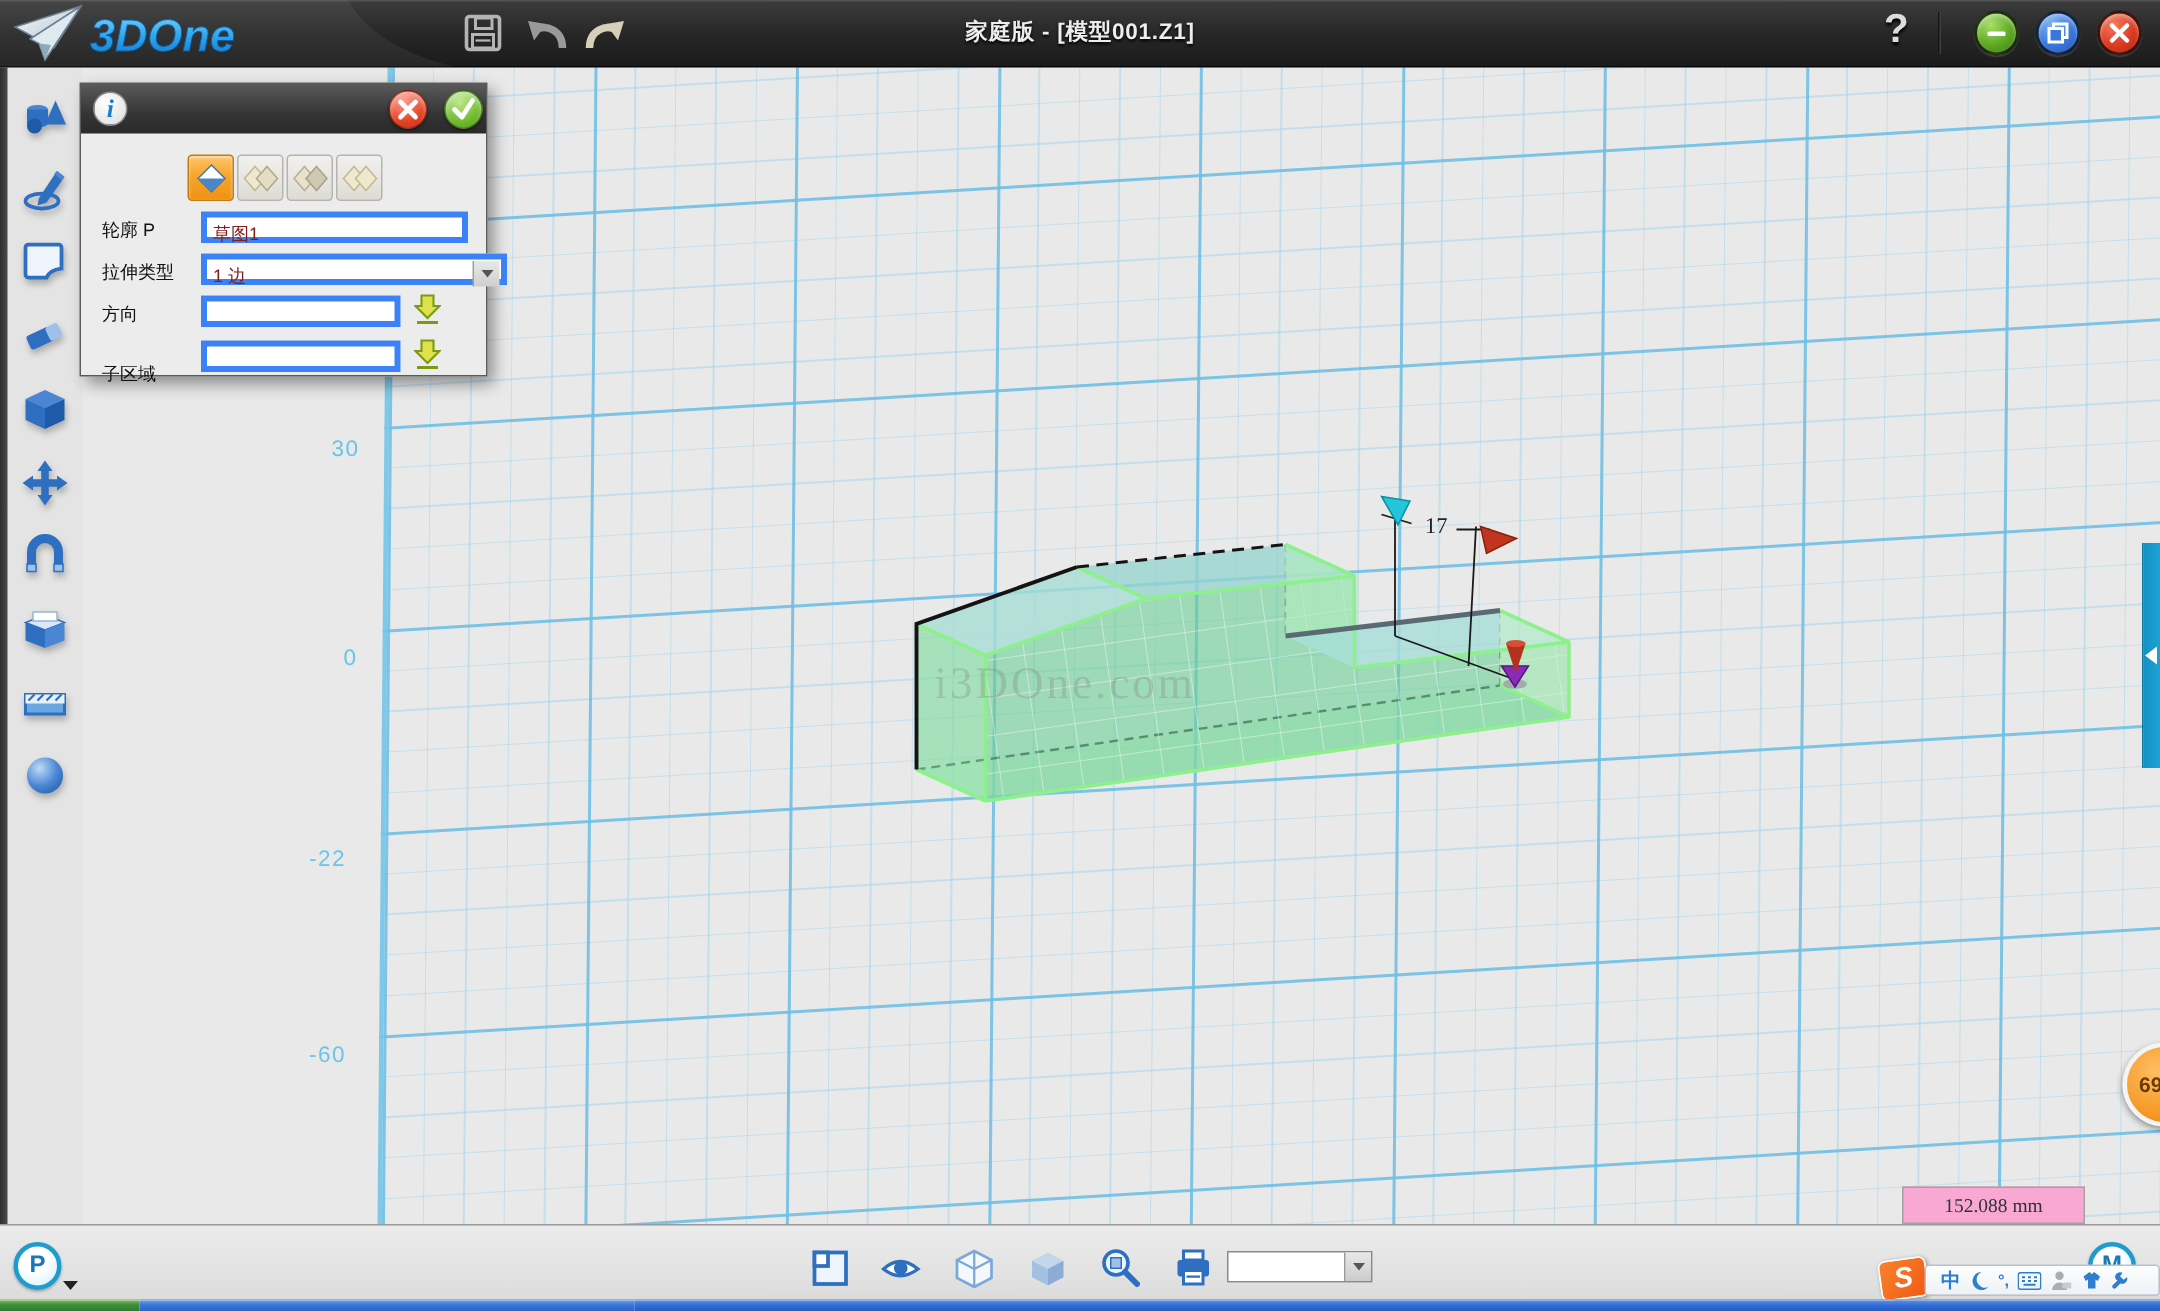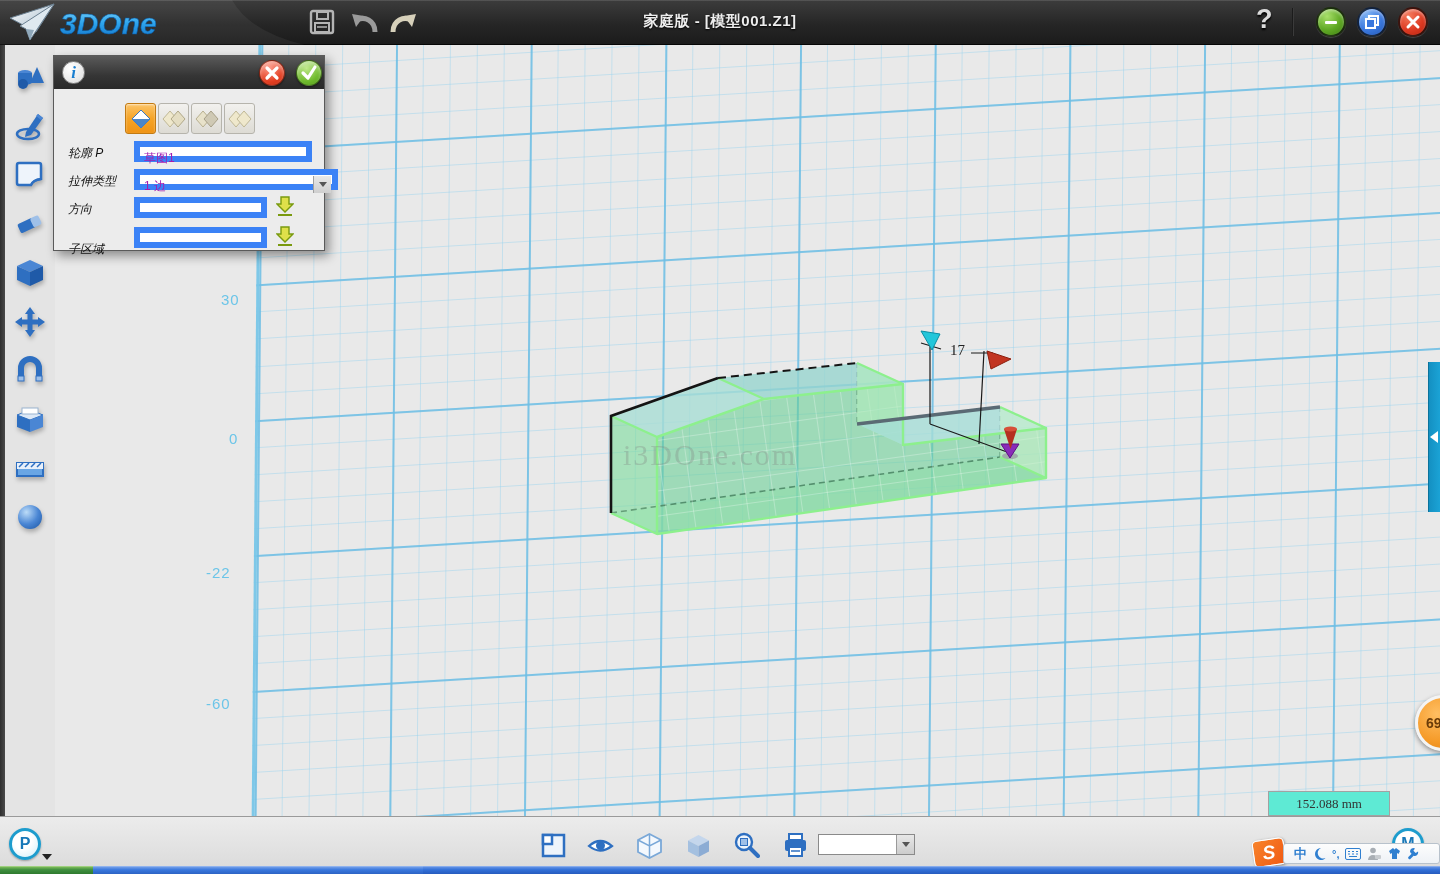--- a/index.html
+++ b/index.html
@@ -52,21 +52,21 @@
     background:linear-gradient(to right,#1490c2,#1ba3d6); border-left:1px solid #0b739c;
     cursor:pointer; display:flex; align-items:center; }
   #side-tab .tri { width:0; height:0; border-top:6px solid transparent;
     border-bottom:6px solid transparent; border-right:8px solid #fff; margin-left:1px; }
   #notify-bubble { position:absolute; left:1360px; top:650px; width:56px; height:56px;
     border-radius:50%; background:radial-gradient(circle at 38% 32%,#ffbe62,#f59a28 60%,#e07f14);
     border:3px solid #f4f4f4; box-shadow:0 2px 5px rgba(0,0,0,.4); cursor:pointer; }
   #notify-bubble span { position:absolute; left:8px; top:17px; font-size:14px;
     font-weight:bold; color:#6b3c08; }
   #measure-box { position:absolute; left:1213px; top:746px; width:122px; height:25px;
-    background:#5eead4; border:1px solid #a2a2a2; text-align:center;
+    background:#f9a8d4; border:1px solid #a2a2a2; text-align:center;
     font-family:"Liberation Serif", serif; font-size:13px; color:#333; line-height:23px; }
 
   
   #dialog { position:absolute; left:53px; top:55px; width:272px; height:196px;
     background:#ececec; border:1px solid #5a5a5a; box-shadow:4px 5px 10px rgba(0,0,0,.4);
     z-index:55; }
   #dlg-header { position:absolute; left:0; top:0; width:100%; height:33px;
     background:linear-gradient(#5a5a5a,#353535 60%,#2a2a2a); }
   #info-ico { position:absolute; left:8px; top:5px; width:23px; height:23px; border-radius:50%;
     background:radial-gradient(circle at 35% 30%,#fff,#dcdcdc); border:1px solid #8a8a8a;
@@ -76,23 +76,23 @@
     border:1px solid rgba(0,0,0,.4); box-shadow:inset 0 3px 4px rgba(255,255,255,.5), 0 1px 2px rgba(0,0,0,.5);
     display:flex; align-items:center; justify-content:center; cursor:pointer;
     color:#fff; font-weight:bold; }
   #dlg-cancel { left:205px; background:radial-gradient(circle at 40% 30%,#f98,#e33f22 60%,#c02a10); }
   #dlg-ok { left:242px; background:radial-gradient(circle at 40% 30%,#bfe98a,#6fba2c 60%,#4e9414); }
   .dtab { position:absolute; top:47px; width:31px; height:31px; border-radius:3px;
     display:flex; align-items:center; justify-content:center; cursor:pointer; }
   .dtab.sel { background:linear-gradient(#fcc468,#f5a427 50%,#ef9314);
     border:1px solid #c27a12; box-shadow:inset 0 1px 2px rgba(255,255,255,.6); }
   .dtab.dis { background:linear-gradient(#f2f1ee,#dddbd4); border:1px solid #b6b4ac; }
-  .drow-label { position:absolute; left:14px; font-size:12px; color:#111;font-style:italic; }
-  .dinput { position:absolute; left:80px; background:#fff; border:6px solid #3b82f6;
-    height:21px; font-size:12px; color:#a21caf; padding:3px 4px; cursor:text; }
+  .drow-label { position:absolute; left:14px; font-size:12px; color:#111; }
+  .dinput { position:absolute; left:80px; background:#fff; border:4px solid #3b82f6;
+    height:21px; font-size:12px; color:#7f1d1d; padding:3px 4px; cursor:text; }
   #combo-arrow { position:absolute; right:1px; top:1px; width:18px; height:17px;
     background:linear-gradient(#e8e8e8,#cfcfcf); border-left:1px solid #a0a0a0;
     display:flex; align-items:center; justify-content:center; cursor:pointer; }
   .caret { width:0; height:0; border-left:4px solid transparent; border-right:4px solid transparent;
     border-top:5px solid #555; }
   .pick-ico { position:absolute; left:222px; width:18px; height:22px; cursor:pointer; }
 
   
   #statusbar { position:absolute; left:0; top:816px; width:1440px; height:50px;
     background:linear-gradient(#ececec,#dcdcdc); border-top:1px solid #9a9a9a; z-index:50; }

